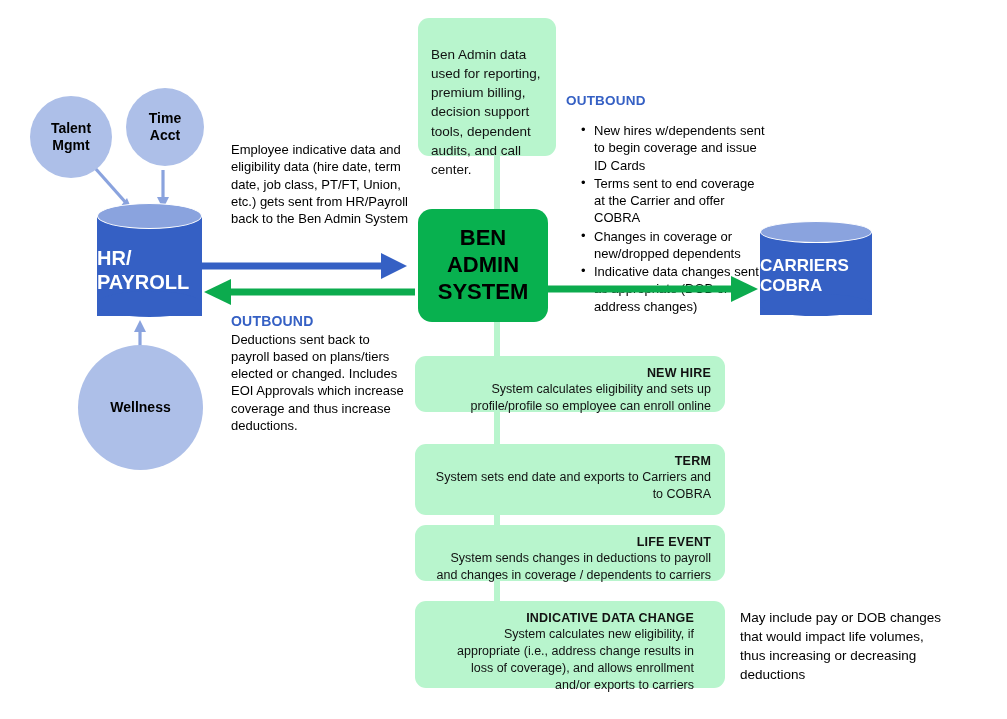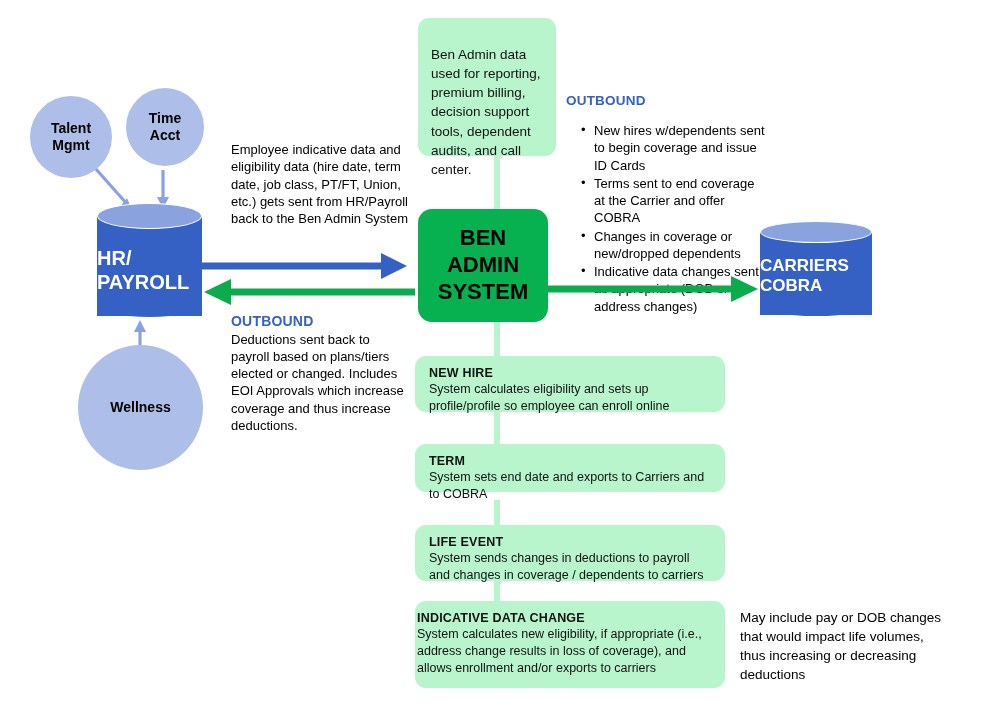--- a/index.html
+++ b/index.html
@@ -80,20 +80,21 @@
     z-index: 6;
   }
 
   
   .lgbox {
     background: #b8f5cd;
     border-radius: 11px;
     box-sizing: border-box;
     color: #111111;
     z-index: 4;
+    text-align: right;
   }
   .lgbox .ttl {
     font-weight: bold;
     font-size: 12.5px;
     letter-spacing: .2px;
     display: block;
     margin-bottom: 1px;
   }
   .lgbox .bdy {
     font-size: 12.5px;
@@ -257,31 +258,31 @@
       <li>Changes in coverage or new/dropped dependents</li>
       <li>Indicative data changes sent as appropriate (DOB or address changes)</li>
     </ul>
   </div>
 
   <div class="abs lgbox" style="left:415px; top:356px; width:310px; height:56px; padding:10px 14px;">
     <span class="ttl">NEW HIRE</span>
     <span class="bdy">System calculates eligibility and sets up profile/profile so employee can enroll online</span>
   </div>
 
-  <div class="abs lgbox" style="left:415px; top:444px; width:310px; height:48px; padding:10px 14px;">
+  <div class="abs lgbox" style="left:415px; top:444px; width:310px; height:71px; padding:10px 14px;">
     <span class="ttl">TERM</span>
     <span class="bdy">System sets end date and exports to Carriers and to COBRA</span>
   </div>
 
   <div class="abs lgbox" style="left:415px; top:525px; width:310px; height:56px; padding:10px 14px;">
     <span class="ttl">LIFE EVENT</span>
     <span class="bdy">System sends changes in deductions to payroll and changes in coverage / dependents to carriers</span>
   </div>
 
-  <div class="abs lgbox" style="left:415px; top:601px; width:310px; height:87px; padding:10px 2px;">
+  <div class="abs lgbox" style="left:415px; top:601px; width:310px; height:87px; padding:10px 31px;">
     <span class="ttl">INDICATIVE DATA CHANGE</span>
     <span class="bdy">System calculates new eligibility, if appropriate (i.e., address change results in loss of coverage), and allows enrollment and/or exports to carriers</span>
   </div>
 
   <div class="abs plain-note" style="left:740px; top:608px; width:205px;">
     <span>May include pay or DOB changes that would impact life volumes, thus increasing or decreasing deductions</span>
   </div>
 
 </div>
 

